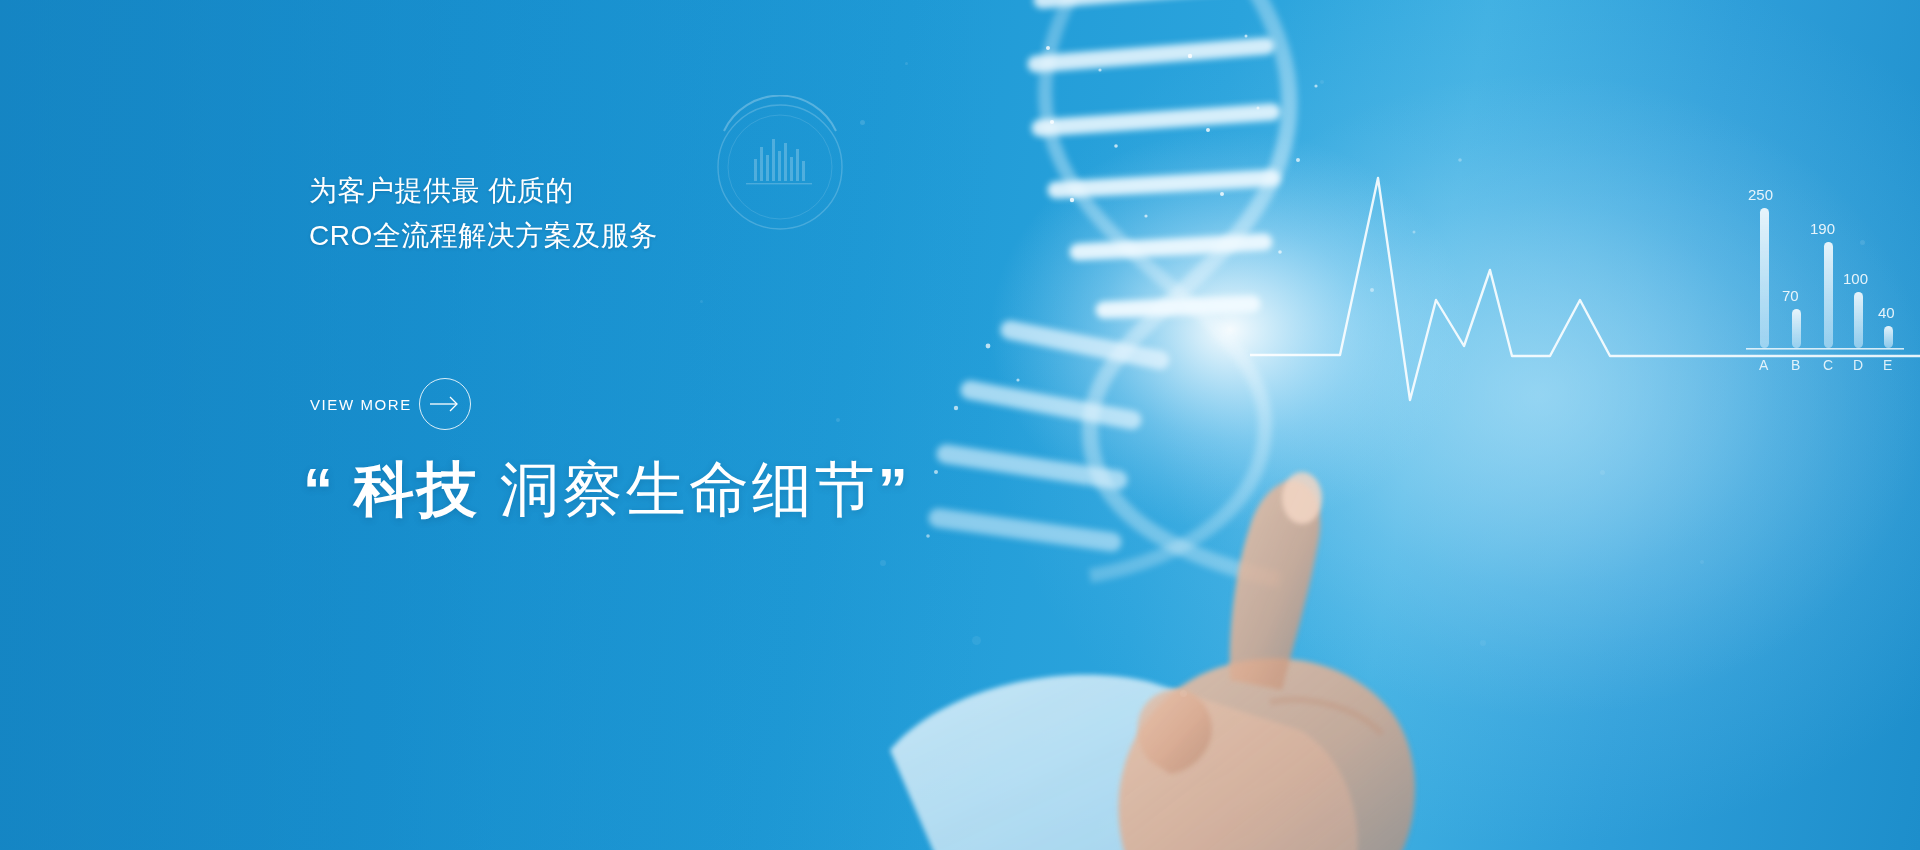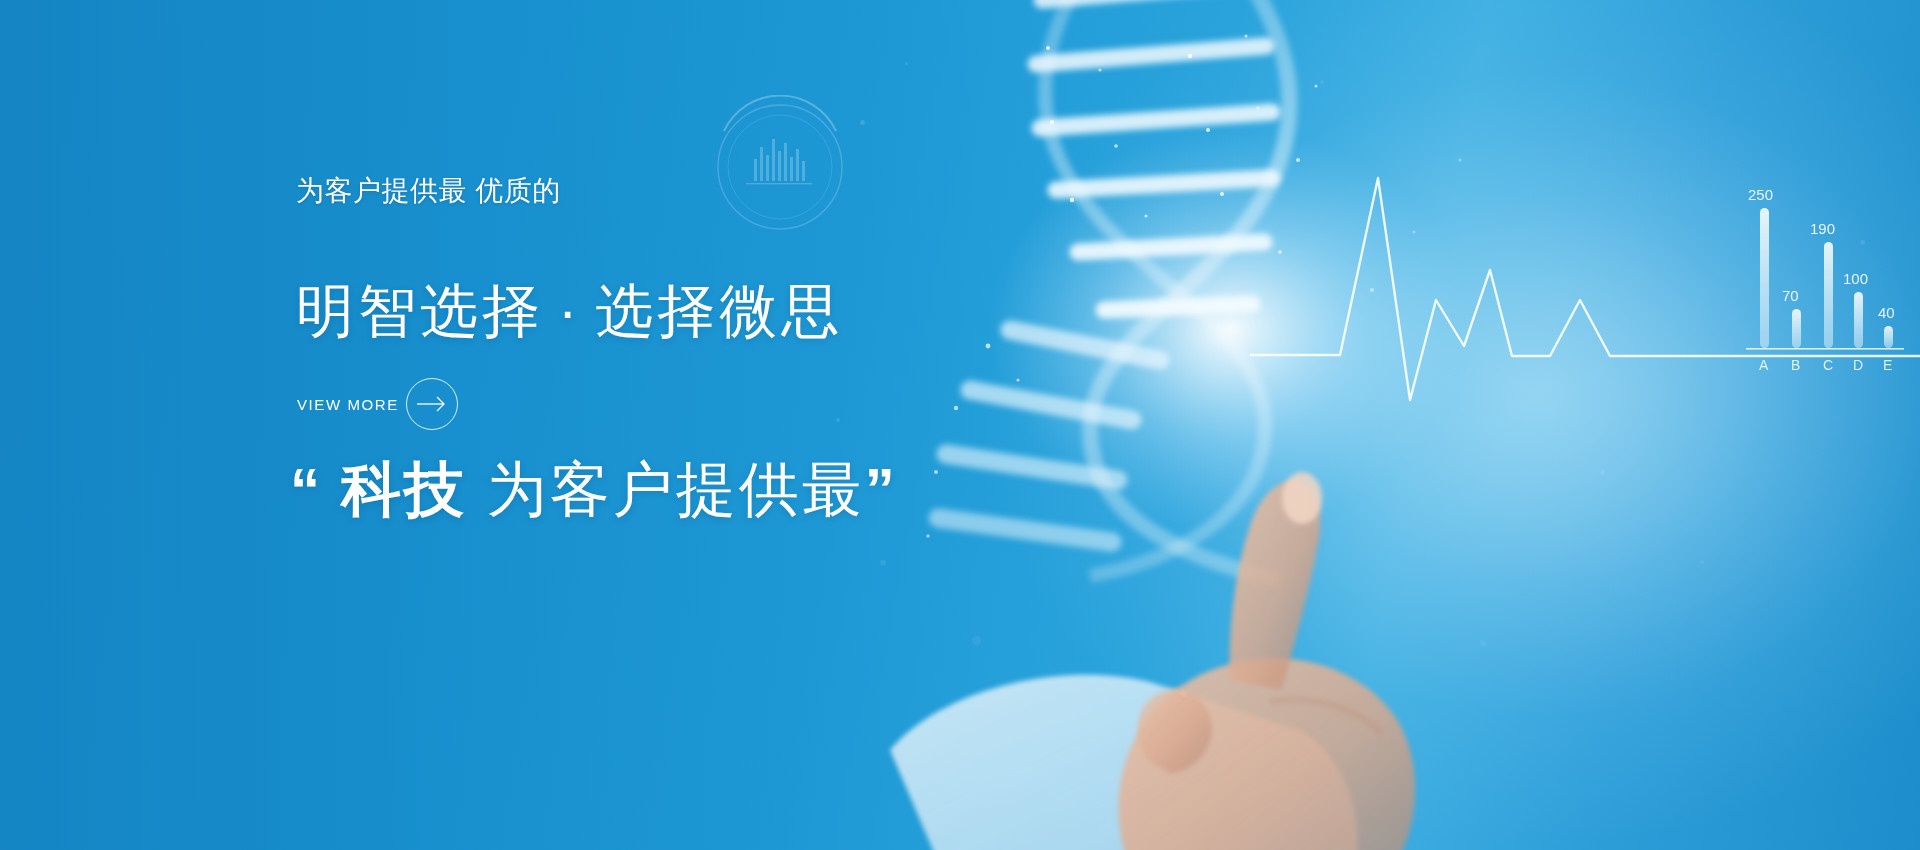--- a/index.html
+++ b/index.html
@@ -42,21 +42,21 @@
   .hud-chart svg{ width:100%; height:100%; display:block; }
 
   
   .hud-gauge{ position:absolute; left:700px; top:95px; width:160px; height:150px; opacity:.35; }
   .hud-gauge svg{ width:100%; height:100%; display:block; }
 
   
   .dot{ position:absolute; border-radius:50%; background:rgba(255,255,255,.30); }
 
   
-  .content{ position:absolute; left:296px; top:0; width:900px; height:684px; }
+  .content{ position:absolute; left:309px; top:0; width:900px; height:684px; }
 
   .subtitle{
     position:absolute; top:168px; left:0;
     color:#ffffff;
     font-size:28px;
     line-height:45px;
     font-weight:400;
     letter-spacing:.5px;
     text-shadow:0 1px 3px rgba(0,60,100,.25);
     white-space:nowrap;
@@ -299,34 +299,32 @@
     <span class="dot" style="left:1480px; top:640px; width:6px;  height:6px;  opacity:.20;"></span>
     <span class="dot" style="left:1860px; top:240px; width:5px;  height:5px;  opacity:.35;"></span>
     <span class="dot" style="left:700px;  top:300px; width:3px;  height:3px;  opacity:.30;"></span>
     <span class="dot" style="left:1320px; top:80px;  width:4px;  height:4px;  opacity:.28;"></span>
   </div>
 
   <div class="content">
 
     <div class="subtitle">
       <span>为客户提供最 优质的</span>
+      <span class="l2">CRO全流程解决方案及服务</span>
     </div>
 
-    <div class="headline">
-      <span>明智选择</span><span class="dot-sep">·</span><span>选择微思</span>
-    </div>
 
     <div class="viewmore">
       <span class="viewmore-label">VIEW MORE</span>
       <span class="arrow-circle">
         <svg width="32" height="16" viewBox="0 0 32 16" aria-hidden="true">
           <line x1="1" y1="8" x2="28" y2="8" stroke="#ffffff" stroke-width="1.3"></line>
           <polyline points="21,1 28,8 21,15" fill="none" stroke="#ffffff" stroke-width="1.3"></polyline>
         </svg>
       </span>
     </div>
 
     <div class="quote">
-      <span class="qmark">“</span><span class="strong">科技</span>&nbsp;<span class="light">为客户提供最</span><span class="qmark">”</span>
+      <span class="qmark">“</span><span class="strong">科技</span>&nbsp;<span class="light">洞察生命细节</span><span class="qmark">”</span>
     </div>
 
   </div>
 </div>
 
 </body></html>

